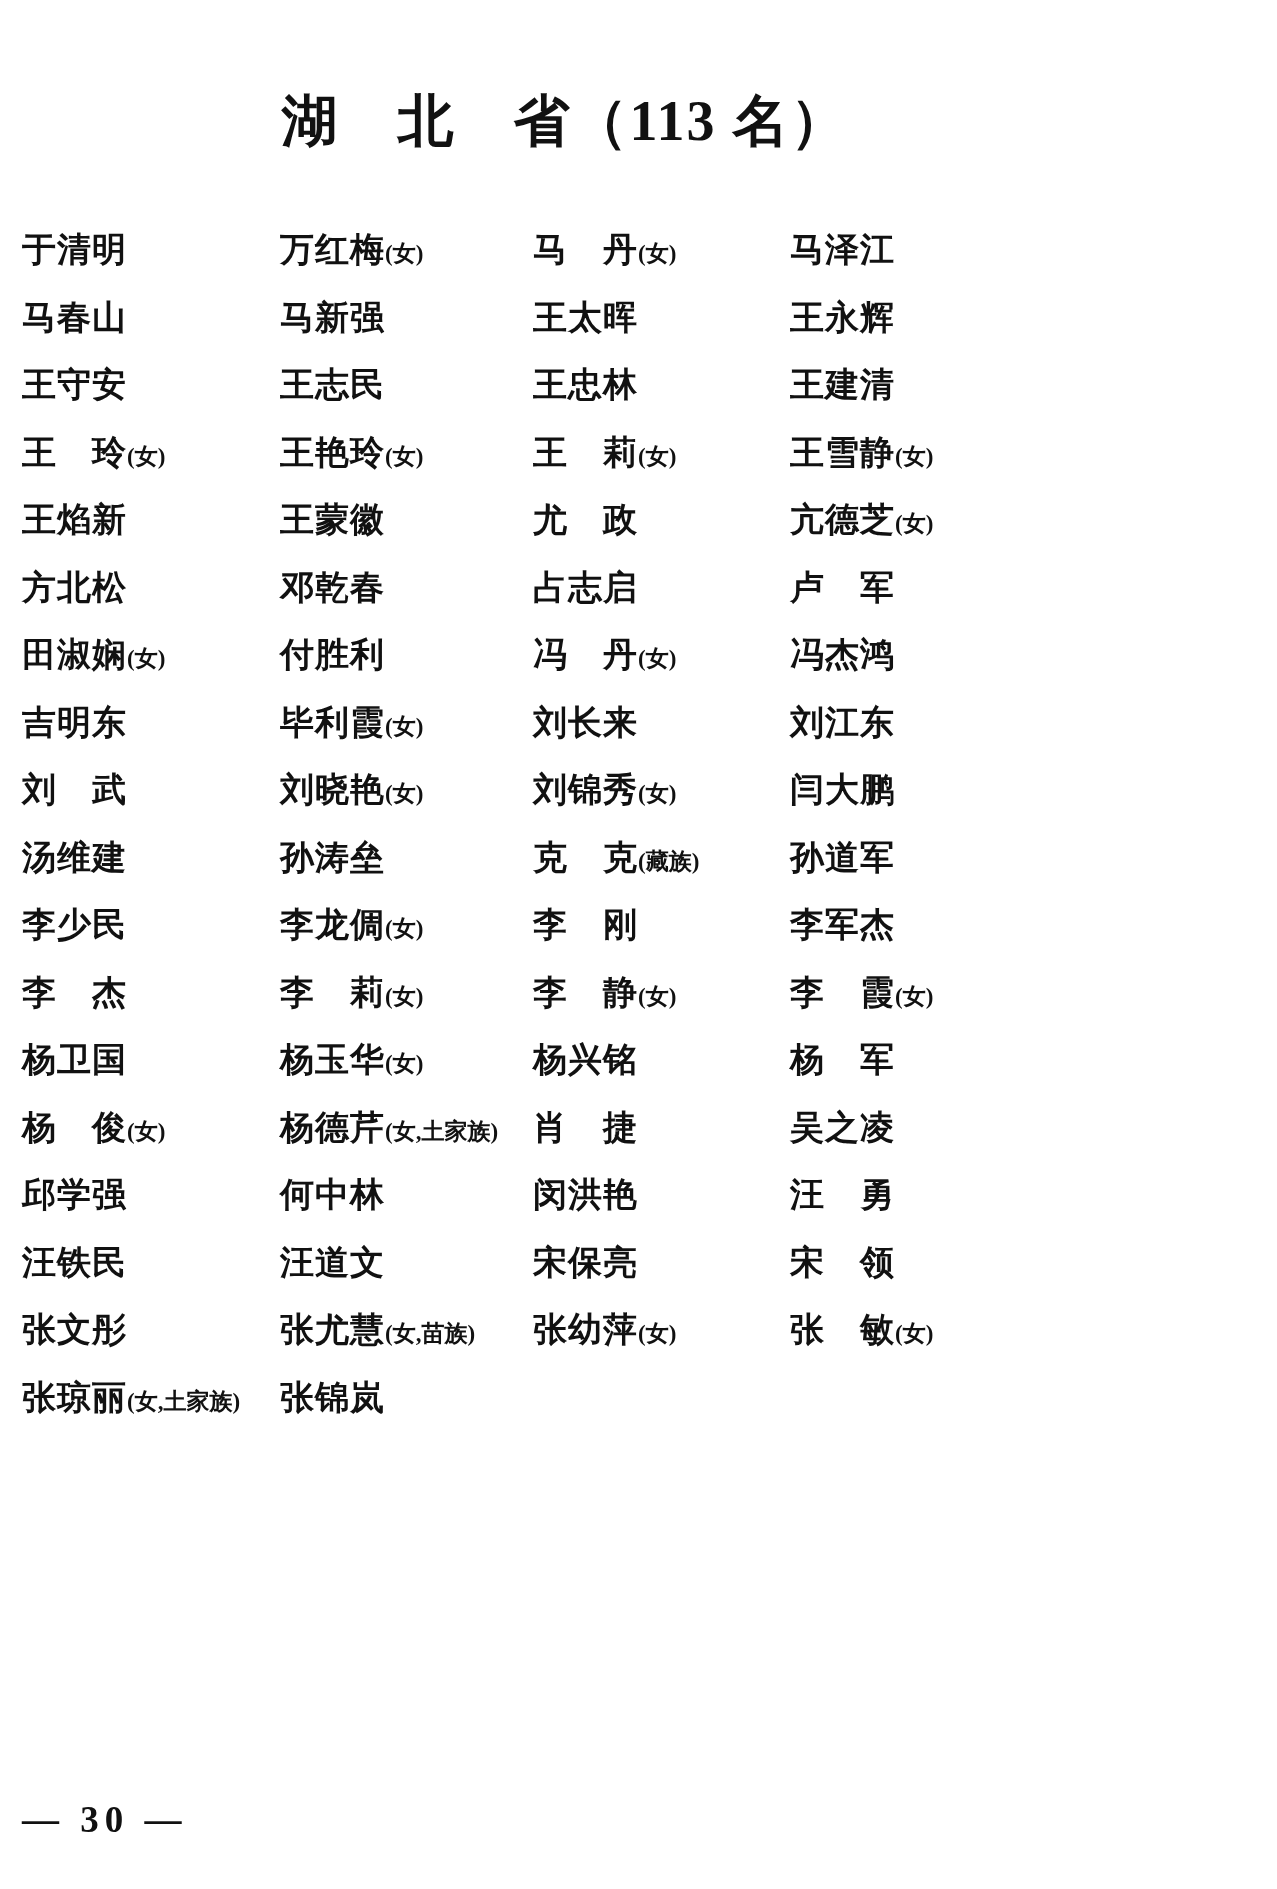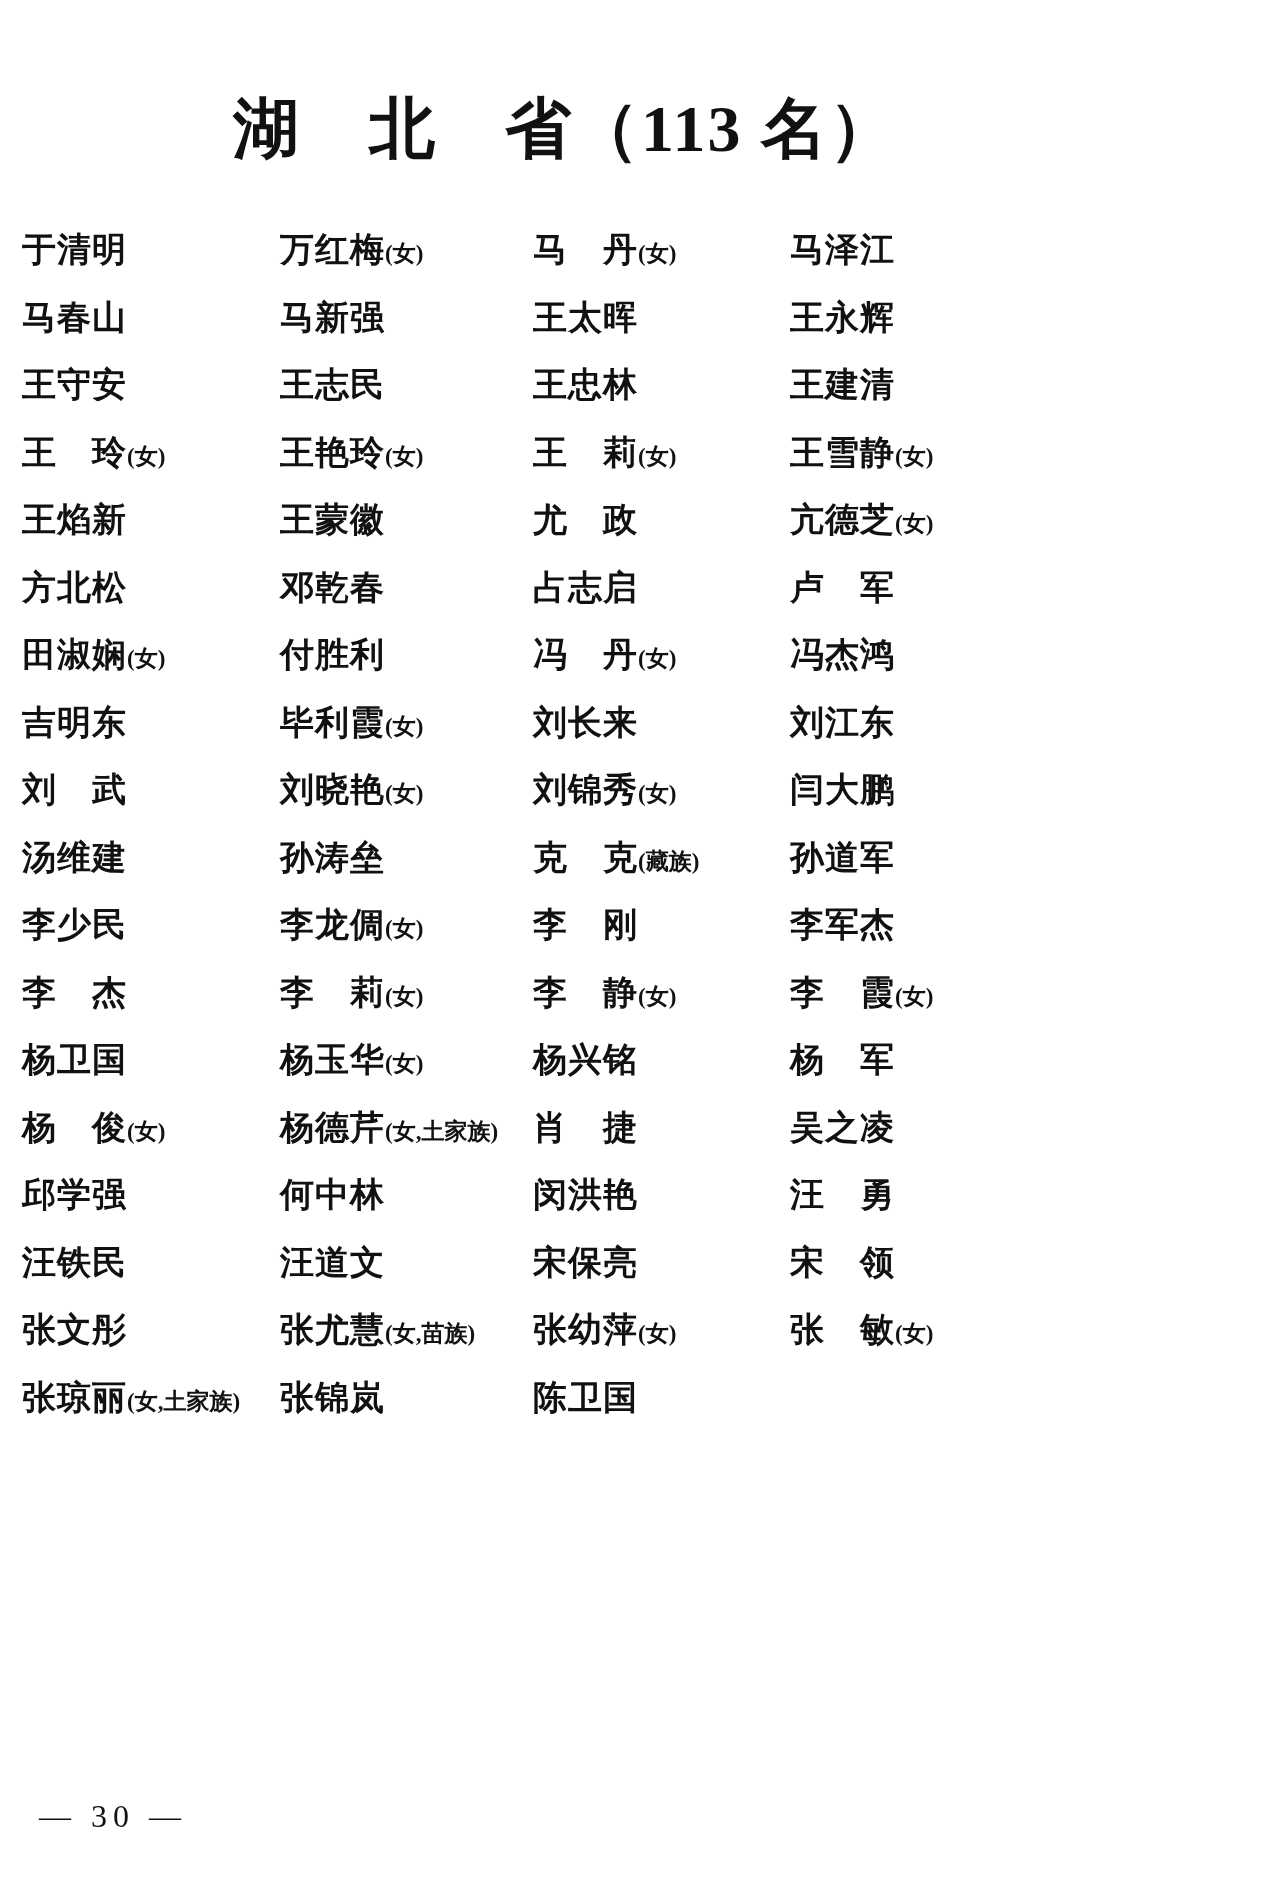--- a/index.html
+++ b/index.html
@@ -14,21 +14,21 @@
     font-family: "Liberation Serif", serif;
     color: #111111;
     overflow: hidden;
   }
   .doc-title {
     position: absolute;
     top: 84px;
     left: 0;
     width: 1130px;
     text-align: center;
-    font-size: 66px;
+    font-size: 56px;
     font-weight: 700;
     letter-spacing: 2px;
     white-space: nowrap;
   }
   .roster {
     position: absolute;
     top: 222px;
     left: 22px;
     width: 1180px;
     display: grid;
@@ -45,25 +45,26 @@
   }
   .cell .nm {
     letter-spacing: 1px;
   }
   .cell .note {
     font-size: 23px;
     letter-spacing: 0;
   }
   .page-footer {
     position: absolute;
-    left: 39px;
+    left: 22px;
     top: 1798px;
-    font-size: 32px;
+    font-size: 37px;
     letter-spacing: 6px;
     white-space: nowrap;
+    font-weight: bold;
   }
 </style>
 </head>
 <body>
 
 <div class="doc-title">湖　北　省（113 名）</div>
 
 <div class="roster">
     <div class="cell"><span class="nm">于清明</span></div>
     <div class="cell"><span class="nm">万红梅</span><span class="note">(女)</span></div>
@@ -128,16 +129,15 @@
     <div class="cell"><span class="nm">汪铁民</span></div>
     <div class="cell"><span class="nm">汪道文</span></div>
     <div class="cell"><span class="nm">宋保亮</span></div>
     <div class="cell"><span class="nm">宋　领</span></div>
     <div class="cell"><span class="nm">张文彤</span></div>
     <div class="cell"><span class="nm">张尤慧</span><span class="note">(女,苗族)</span></div>
     <div class="cell"><span class="nm">张幼萍</span><span class="note">(女)</span></div>
     <div class="cell"><span class="nm">张　敏</span><span class="note">(女)</span></div>
     <div class="cell"><span class="nm">张琼丽</span><span class="note">(女,土家族)</span></div>
     <div class="cell"><span class="nm">张锦岚</span></div>
-    <div class="cell"><span class="nm">陈卫国</span></div>
   </div>
 
 <div class="page-footer">—  30  —</div>
 
 </body></html>

